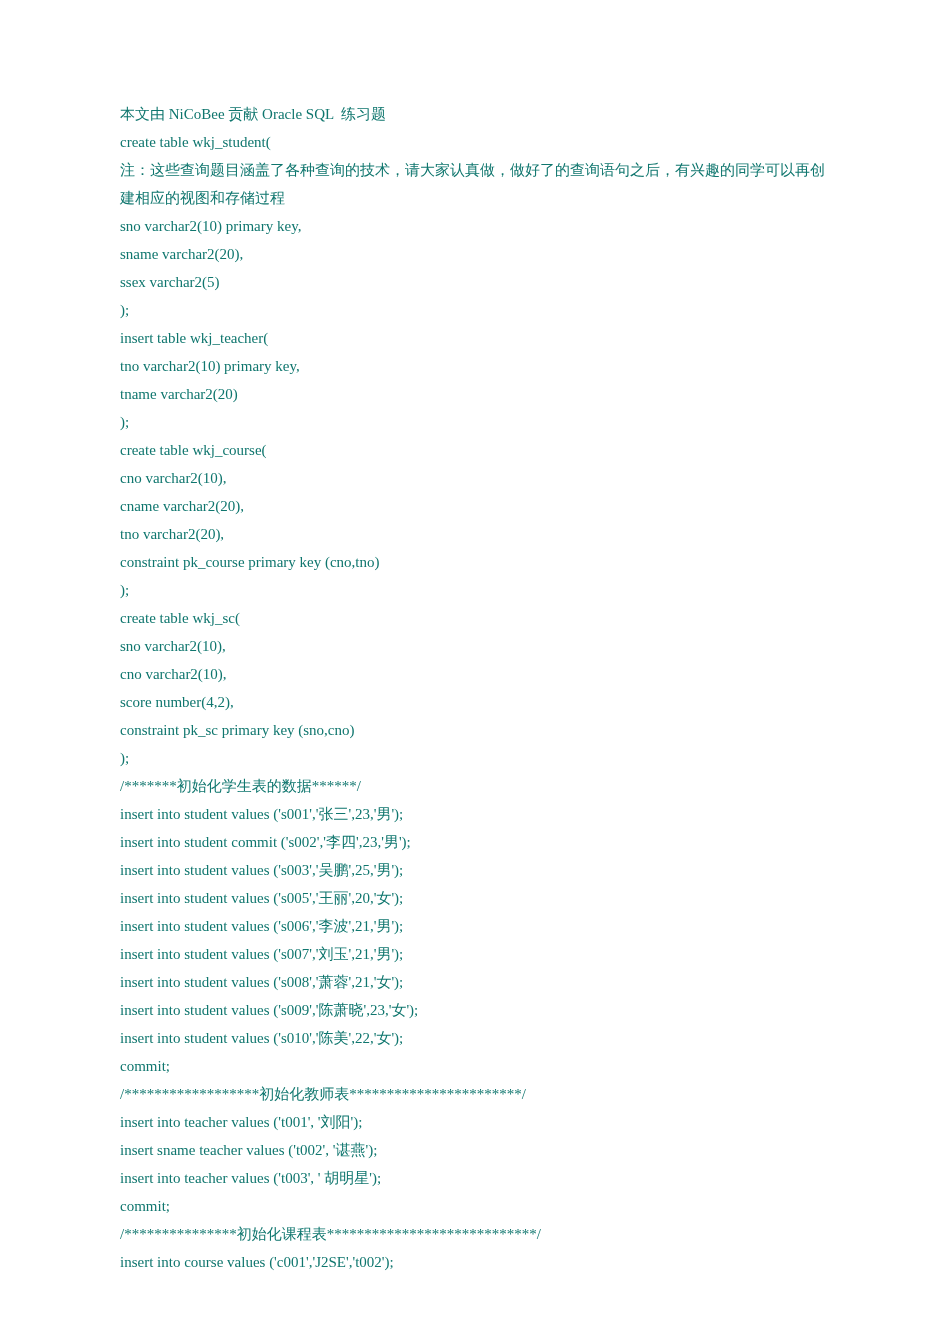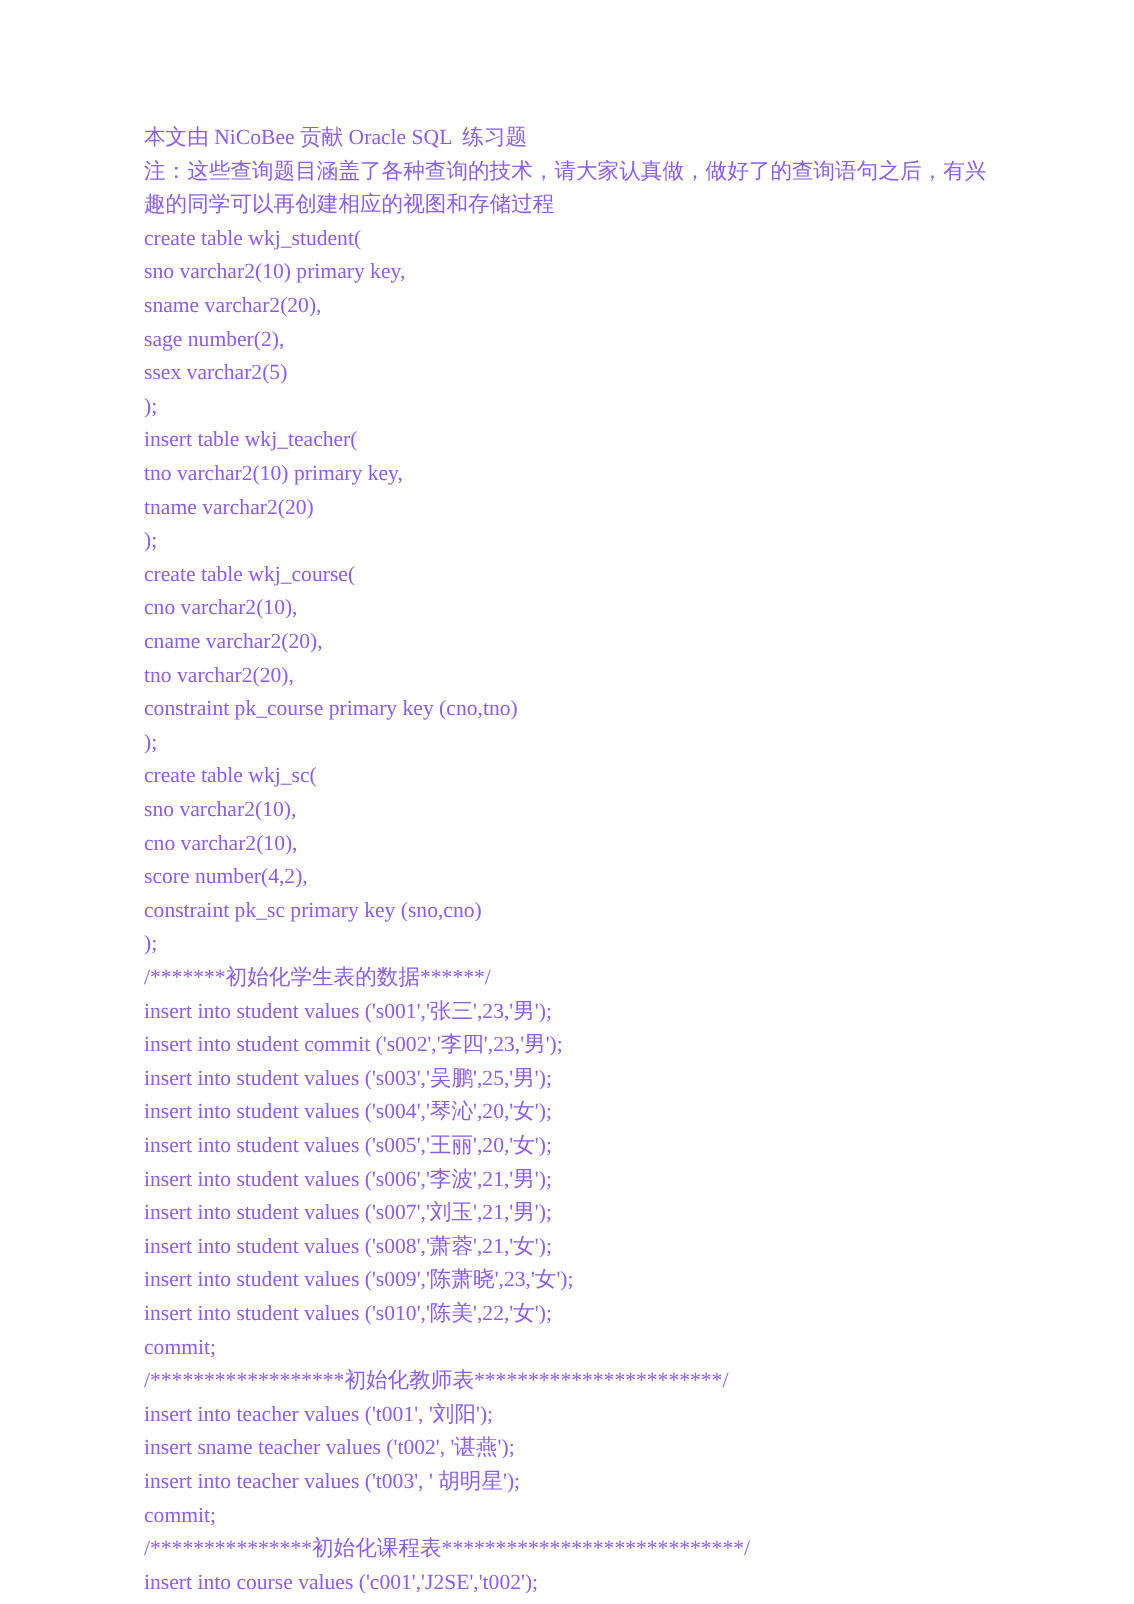--- a/index.html
+++ b/index.html
@@ -7,37 +7,36 @@
       padding: 0;
       background: #ffffff;
       font-family: "Times New Roman", "SimSun", serif;
       width: 945px;
     }
     .page {
       padding: 100px 120px 60px 120px;
       box-sizing: border-box;
     }
     .line {
-      font-size: 18px;
+      font-size: 15px;
       line-height: 28px;
-      color: #8b5cf6;
+      color: #0f766e;
       white-space: pre-wrap;
     }
   </style>
 </head>
 <body>
 
 <div class="page">
   <div id="content">
       <div class="line">本文由 NiCoBee 贡献 Oracle SQL  练习题</div>
+      <div class="line">create table wkj_student(</div>
       <div class="line">注：这些查询题目涵盖了各种查询的技术，请大家认真做，做好了的查询语句之后，有兴趣的同学可以再创建相应的视图和存储过程</div>
-      <div class="line">create table wkj_student(</div>
       <div class="line">sno varchar2(10) primary key,</div>
       <div class="line">sname varchar2(20),</div>
-      <div class="line">sage number(2),</div>
       <div class="line">ssex varchar2(5)</div>
       <div class="line">);</div>
       <div class="line">insert table wkj_teacher(</div>
       <div class="line">tno varchar2(10) primary key,</div>
       <div class="line">tname varchar2(20)</div>
       <div class="line">);</div>
       <div class="line">create table wkj_course(</div>
       <div class="line">cno varchar2(10),</div>
       <div class="line">cname varchar2(20),</div>
       <div class="line">tno varchar2(20),</div>
@@ -46,21 +45,20 @@
       <div class="line">create table wkj_sc(</div>
       <div class="line">sno varchar2(10),</div>
       <div class="line">cno varchar2(10),</div>
       <div class="line">score number(4,2),</div>
       <div class="line">constraint pk_sc primary key (sno,cno)</div>
       <div class="line">);</div>
       <div class="line">/*******初始化学生表的数据******/</div>
       <div class="line">insert into student values ('s001','张三',23,'男');</div>
       <div class="line">insert into student commit ('s002','李四',23,'男');</div>
       <div class="line">insert into student values ('s003','吴鹏',25,'男');</div>
-      <div class="line">insert into student values ('s004','琴沁',20,'女');</div>
       <div class="line">insert into student values ('s005','王丽',20,'女');</div>
       <div class="line">insert into student values ('s006','李波',21,'男');</div>
       <div class="line">insert into student values ('s007','刘玉',21,'男');</div>
       <div class="line">insert into student values ('s008','萧蓉',21,'女');</div>
       <div class="line">insert into student values ('s009','陈萧晓',23,'女');</div>
       <div class="line">insert into student values ('s010','陈美',22,'女');</div>
       <div class="line">commit;</div>
       <div class="line">/******************初始化教师表***********************/</div>
       <div class="line">insert into teacher values ('t001', '刘阳');</div>
       <div class="line">insert sname teacher values ('t002', '谌燕');</div>

